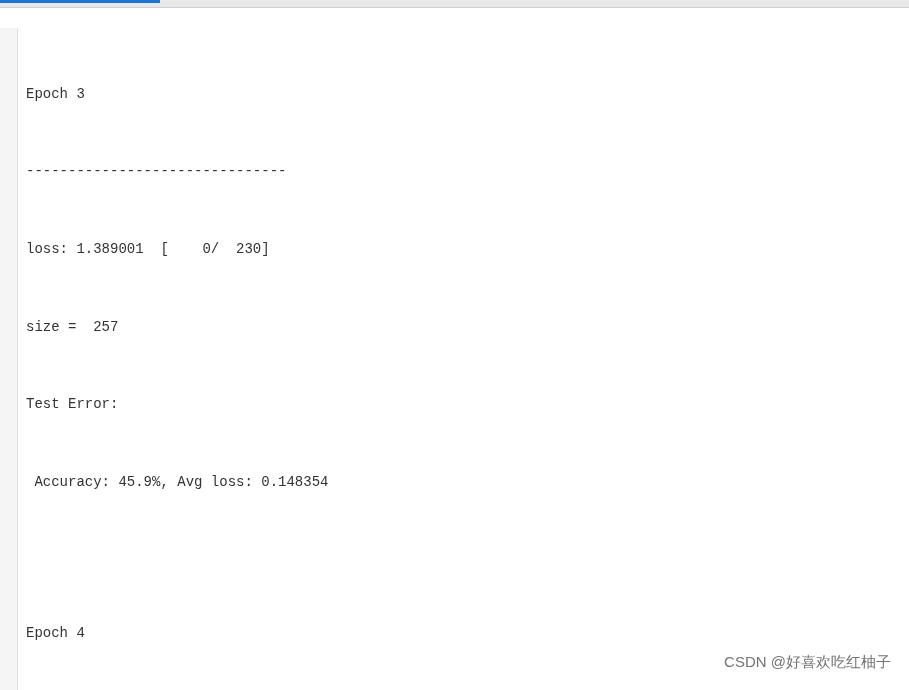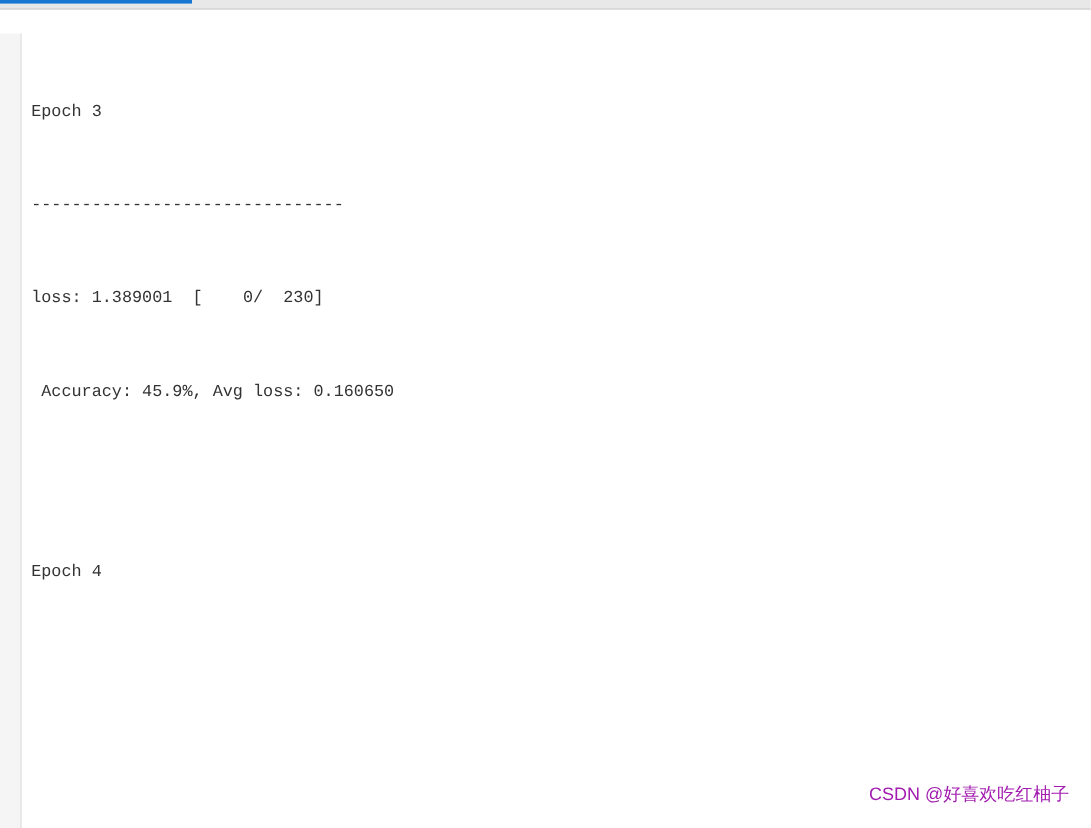--- a/index.html
+++ b/index.html
@@ -52,40 +52,42 @@
       white-space: pre;
       font-family: "Consolas", "Courier New", monospace;
     }
     .output div {
       min-height: 1.5em;
     }
     .watermark {
       position: absolute;
       bottom: 18px;
       right: 18px;
-      color: #a21caf;
+      color: #737373;
       font-family: Arial, sans-serif;
       font-size: 15px;
       pointer-events: none;
     }
   </style>
 </head>
 <body>
 
 <div class="top-bar">
   <div class="progress-bar"></div>
 </div>
 
 <div class="content-area">
   <div class="gutter"></div>
   <div class="output">
     <div>Epoch 3</div>
     <div>-------------------------------</div>
     <div>loss: 1.389001  [    0/  230]</div>
-    <div> Accuracy: 45.9%, Avg loss: 0.160650</div>
+    <div>size =  257</div>
+    <div>Test Error:</div>
+    <div> Accuracy: 45.9%, Avg loss: 0.148354</div>
     <div></div>
     <div>Epoch 4</div>
     
     
     
     
     
     
     
     

